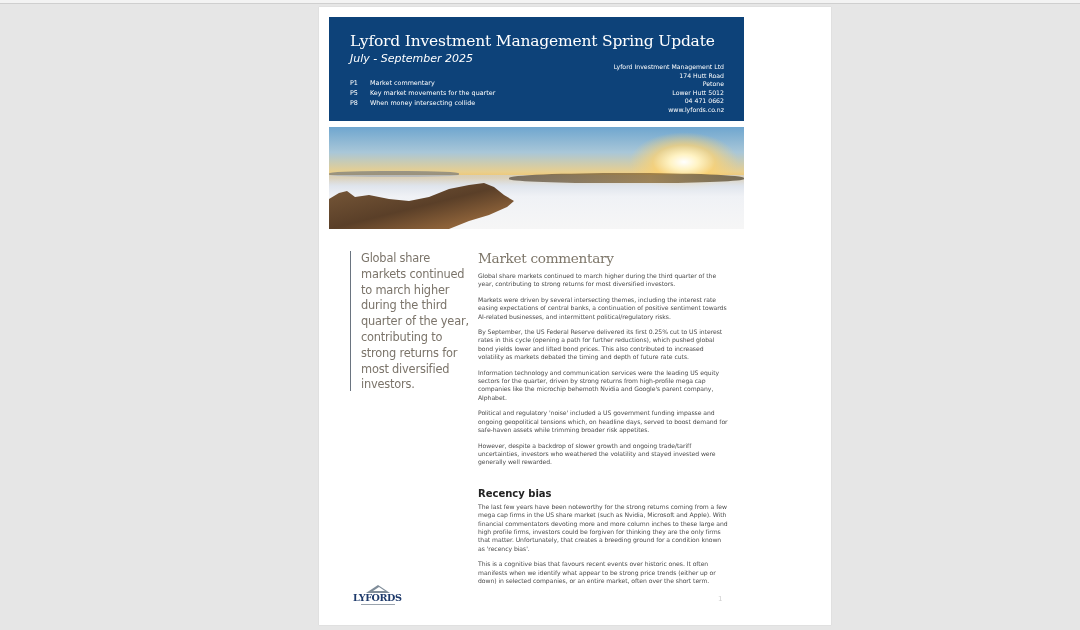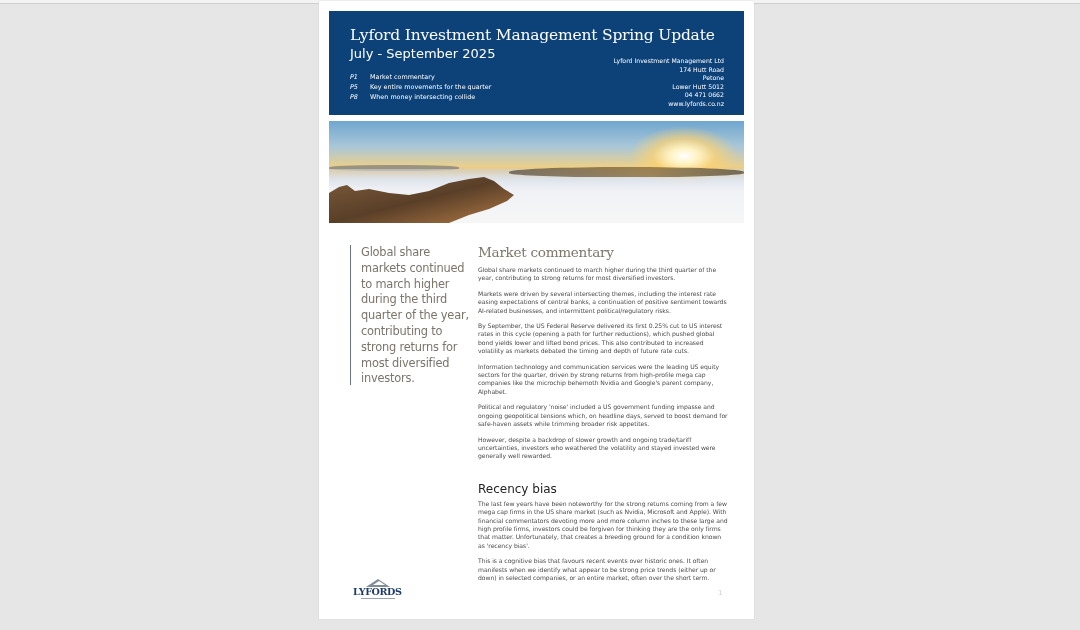--- a/index.html
+++ b/index.html
@@ -4,37 +4,37 @@
   <style>
     html, body { margin: 0; padding: 0; }
     body {
       width: 1080px; height: 630px; overflow: hidden;
       background: #e6e6e6;
       font-family: "DejaVu Sans", sans-serif;
       position: relative;
     }
     .topline { position: absolute; left: 0; top: 0; width: 1080px; height: 3px; background: #f3f3f3; border-bottom: 1px solid #cfcfcf; }
     .page {
-      position: absolute; left: 319px; top: 1px; width: 435px; height: 618px;
+      position: absolute; left: 319px; top: 7px; width: 512px; height: 618px;
       background: #ffffff; box-shadow: 0 0 1px rgba(0,0,0,0.15);
     }
     .header {
       position: absolute; left: 10px; top: 10px; width: 415px; height: 104px;
       background: #0d4279; color: #ffffff;
     }
     .header .title {
       position: absolute; left: 21px; top: 15px;
       font-family: "DejaVu Serif", serif; font-size: 15.5px; letter-spacing: -0.2px; white-space: nowrap;
     }
     .header .date {
-      position: absolute; left: 21px; top: 35px; font-size: 13px; white-space: nowrap;
+      position: absolute; left: 21px; top: 35px; font-size: 11px; white-space: nowrap; font-style: italic;
     }
     .toc { position: absolute; left: 21px; top: 61px; font-size: 6.4px; line-height: 10px; }
     .toc-row { display: flex; white-space: nowrap; }
-    .toc-row .pg { width: 20px; font-style: italic; }
+    .toc-row .pg { width: 20px; }
     .address {
       position: absolute; right: 20px; top: 46px; text-align: right;
       font-size: 6.2px; line-height: 8.6px; white-space: nowrap;
     }
     .hero {
       position: absolute; left: 10px; top: 120px; width: 415px; height: 102px; overflow: hidden;
       background: linear-gradient(180deg, #6fa6cf 0%, #a9c7d8 25%, #e8cf8f 44%, #f2c46a 50%, #d9dfe6 58%, #e9ecf0 75%, #ffffff 100%);
     }
     .sun {
       position: absolute; left: 300px; top: 5px; width: 110px; height: 60px;
@@ -62,21 +62,21 @@
     }
     .content { position: absolute; left: 159px; top: 243px; width: 250px; color: #4a4a4a; }
     .content h1 {
       margin: 0 0 6px 0; font-family: "DejaVu Serif", serif; font-weight: normal;
       font-size: 13.6px; color: #7d7669; letter-spacing: -0.3px;
     }
     .content p {
       margin: 0 0 7px 0; font-size: 6.1px; line-height: 8.4px; letter-spacing: -0.05px;
     }
     .content h2 {
-      margin: 21px 0 4px 0; font-size: 12px; font-weight: normal; color: #222;
+      margin: 21px 0 4px 0; font-size: 10px; font-weight: bold; color: #222;
     }
     .logo { position: absolute; left: 34px; top: 578px; width: 50px; height: 24px; }
     .logo .mtn { position: absolute; left: 13px; top: 0; width: 0; height: 0;
       border-left: 12px solid transparent; border-right: 12px solid transparent; border-bottom: 8px solid #7f8c99; }
     .logo .mtn2 { position: absolute; left: 20px; top: 2px; width: 0; height: 0;
       border-left: 6px solid transparent; border-right: 6px solid transparent; border-bottom: 4px solid #ffffff; }
     .logo .word {
       position: absolute; left: 0; top: 7px; font-family: "DejaVu Serif", serif; font-size: 9.6px;
       color: #1e3a6b; letter-spacing: -0.4px; white-space: nowrap; font-weight: bold;
     }
@@ -93,21 +93,21 @@
   <div class="header">
     <div class="title">Lyford Investment Management Spring Update</div>
     <div class="date">July - September 2025</div>
     <div class="toc">
       <div class="toc-row">
         <span class="pg">P1</span>
         <span>Market commentary</span>
       </div>
       <div class="toc-row">
         <span class="pg">P5</span>
-        <span>Key entire movements for the quarter</span>
+        <span>Key market movements for the quarter</span>
       </div>
       <div class="toc-row">
         <span class="pg">P8</span>
         <span>When money intersecting collide</span>
       </div>
     </div>
     <div class="address">
       <div>Lyford Investment Management Ltd</div>
       <div>174 Hutt Road</div>
       <div>Petone</div>

